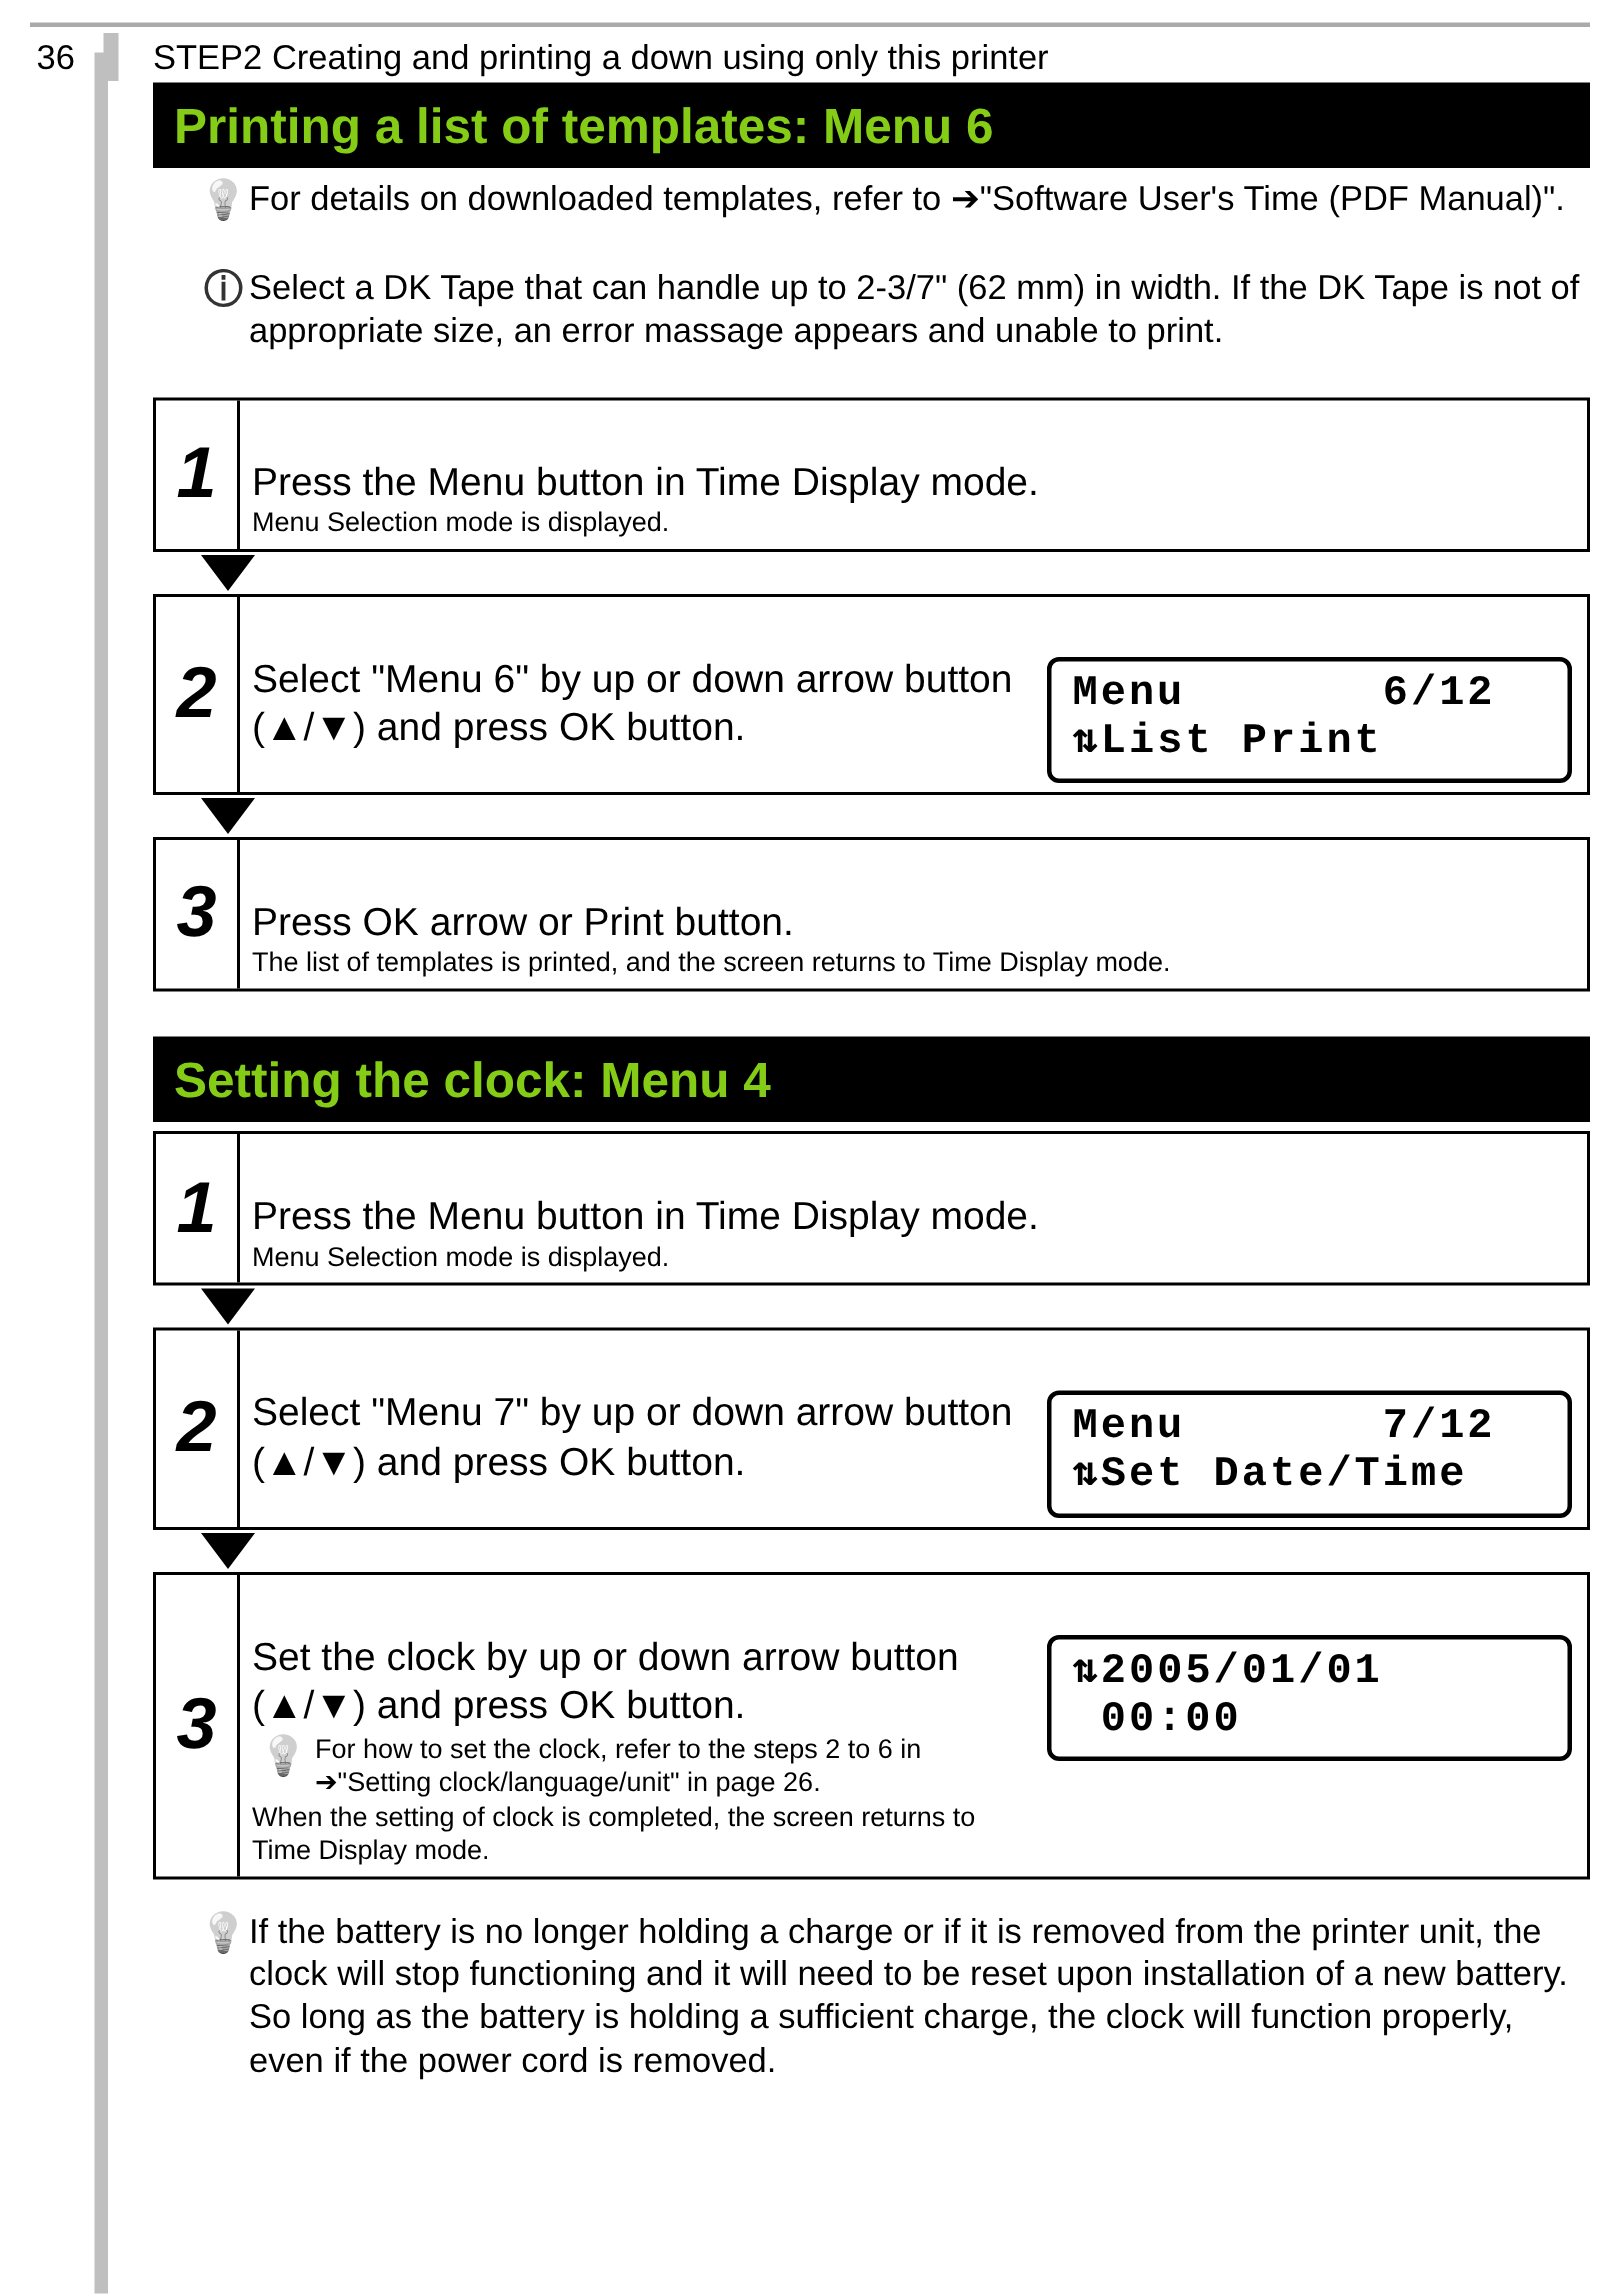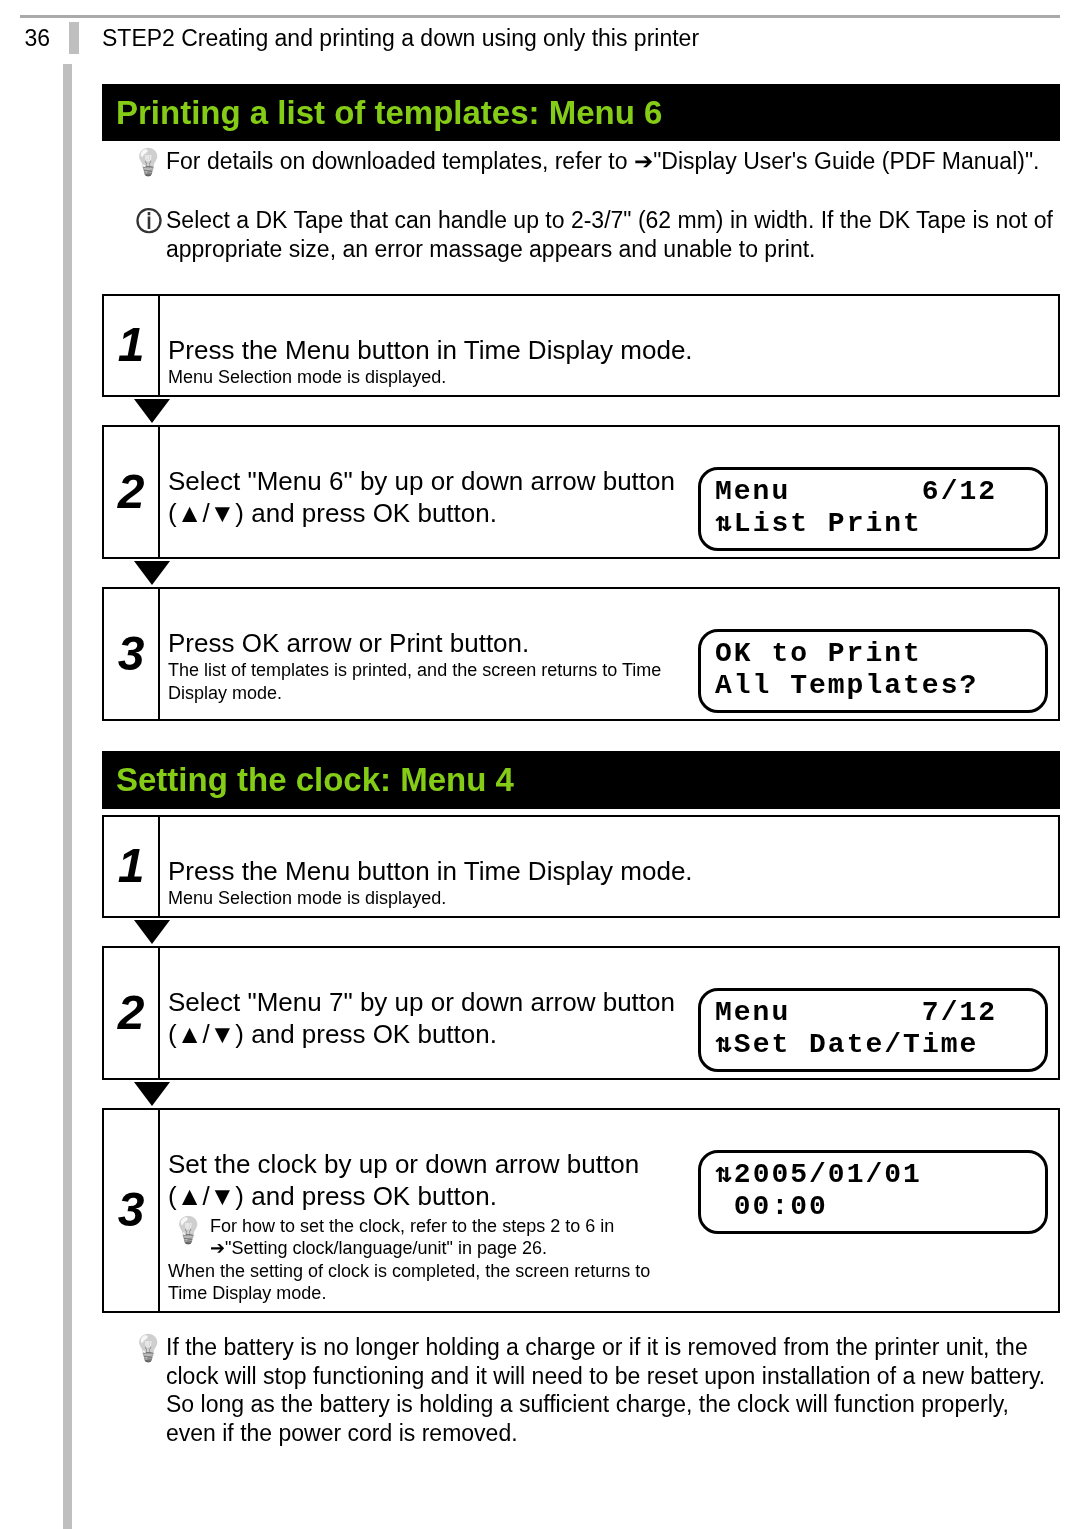--- a/index.html
+++ b/index.html
@@ -13,21 +13,21 @@
     line-height: 1.25;
   }
 
   .page-line {
     border-top: 3px solid #aaa;
     margin-bottom: 4px;
   }
   .page-header {
     display: flex;
     align-items: center;
-    margin-bottom: 30px;
+    margin-bottom: 1px;
     gap: 13px;
   }
   .page-num {
     width: 36px;
     text-align: right;
     padding-right: 6px;
     font-weight: normal;
     font-size: 23px;
   }
   .vbar {
@@ -126,21 +126,21 @@
   .arrow-down {
     width: 0; height: 0;
     border-left: 18px solid transparent;
     border-right: 18px solid transparent;
     border-top: 24px solid #000;
     margin: 2px 0 2px 32px;
   }
 
   .lcd {
     border: 3px solid #000;
-    border-radius: 20px;
+    border-radius: 8px;
     padding: 6px 14px 8px 14px;
     font-family: "Courier New", monospace;
     font-size: 28px;
     font-weight: bold;
     letter-spacing: 2px;
     white-space: pre;
     min-width: 350px;
     flex-shrink: 0;
     margin-top: 2px;
     line-height: 1.15;
@@ -169,21 +169,21 @@
 
 <div class="left-gutter">
   <div class="gutter"></div>
   <div class="content">
 
     <div class="section-title">Printing a list of templates: Menu 6</div>
 
 
     <div class="note-row">
       <div class="note-icon bulb"></div>
-      <div class="note-text">For details on downloaded templates, refer to ➔"Display User's Guide (PDF Manual)".</div>
+      <div class="note-text">For details on downloaded templates, refer to ➔"Software User's Time (PDF Manual)".</div>
     </div>
 
     <div class="gap"></div>
 
     <div class="note-row">
       <div class="note-icon info"></div>
       <div class="note-text">Select a DK Tape that can handle up to 2-3/7" (62 mm) in width. If the DK Tape is not of appropriate size, an error massage appears and unable to print.</div>
     </div>
 
     <div class="gap"></div>
@@ -211,22 +211,20 @@
     </div>
     <div class="arrow-down"></div>
 
     <div class="step-box">
       <div class="step-num-cell">3</div>
       <div class="step-body">
         <div class="step-text-col">
           <div class="step-main">Press OK arrow or Print button.</div>
           <div class="step-sub">The list of templates is printed, and the screen returns to Time Display mode.</div>
         </div>
-        <div class="lcd">OK to Print
-All Templates?</div>
       </div>
     </div>
 
     <div class="gap-lg"></div>
 
     <div class="section-title">Setting the clock: Menu 4</div>
 
     <div class="step-box">
       <div class="step-num-cell">1</div>
       <div class="step-body">

